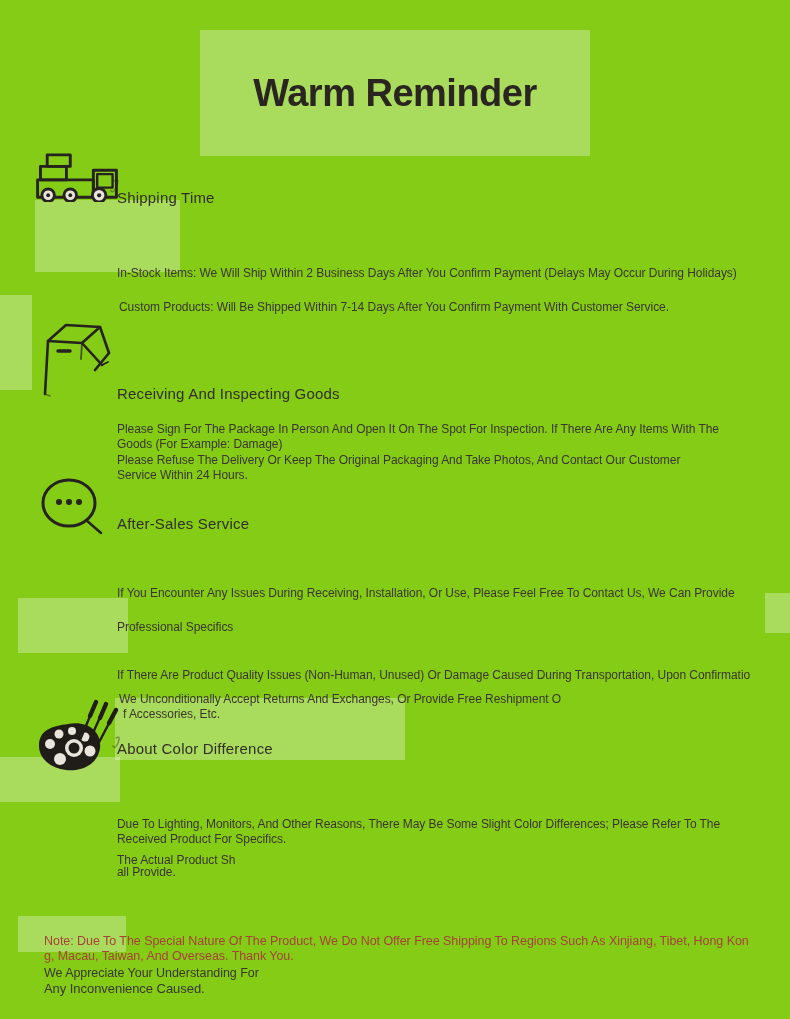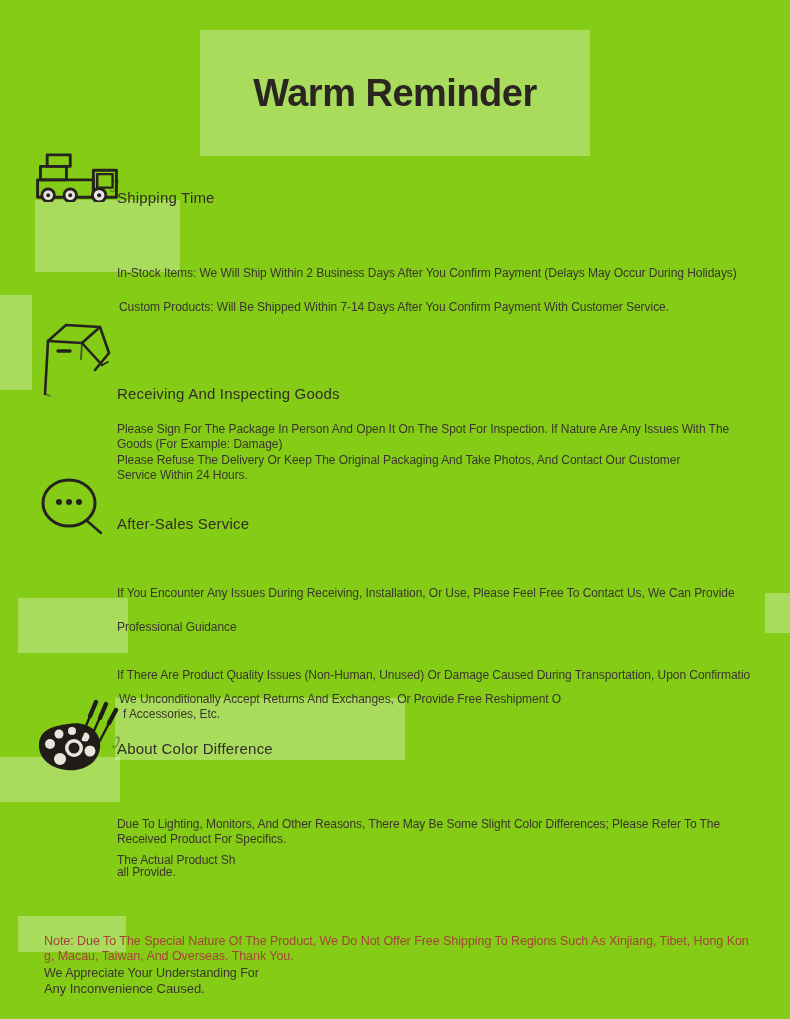--- a/index.html
+++ b/index.html
@@ -92,37 +92,37 @@
       <path d="M9 77 L14 79" stroke-width="1.6" opacity="0.5"></path>
       <path d="M22 34 h12" stroke-width="3.4"></path>
       <path d="M46 26 L45 42" stroke-width="1.8" opacity="0.7"></path>
       <path d="M64 10 L73 36"></path>
       <path d="M46 26 L66 48"></path>
       <path d="M73 36 L59 53"></path>
       <path d="M66 48 l6 -3" stroke-width="1.8"></path>
     </svg>
   </div>
   <div class="heading" style="left:117px; top:341px;margin-top:44px;">Receiving And Inspecting Goods</div>
-  <div class="line" style="left:117px; top:374px;">Please Sign For The Package In Person And Open It On The Spot For Inspection. If Nature Are Any Issues With The</div>
+  <div class="line" style="left:117px; top:374px;">Please Sign For The Package In Person And Open It On The Spot For Inspection. If There Are Any Items With The</div>
   <div class="line" style="left:117px; top:389px;">Goods (For Example: Damage)</div>
   <div class="line" style="left:117px; top:405px;">Please Refuse The Delivery Or Keep The Original Packaging And Take Photos, And Contact Our Customer</div>
   <div class="line" style="left:117px; top:420px;">Service Within 24 Hours.</div>
 
   <div class="icon" style="left:38px; top:474px; width:70px; height:68px;">
     <svg viewBox="0 0 70 68" fill="none" stroke="#262220" stroke-width="3" stroke-linecap="round" stroke-linejoin="round">
       <ellipse cx="31" cy="29" rx="26" ry="23"></ellipse>
       <path d="M48 46 L63 59" stroke-width="2.4"></path>
       <circle cx="21" cy="28" r="3" fill="#262220" stroke="none"></circle>
       <circle cx="31" cy="28" r="3" fill="#262220" stroke="none"></circle>
       <circle cx="41" cy="28" r="3" fill="#262220" stroke="none"></circle>
     </svg>
   </div>
   <div class="heading" style="left:117px; top:515px;">After-Sales Service</div>
   <div class="line" style="left:117px; top:538px;">If You Encounter Any Issues During Receiving, Installation, Or Use, Please Feel Free To Contact Us, We Can Provide</div>
-  <div class="line" style="left:117px; top:572px;">Professional Guidance</div>
+  <div class="line" style="left:117px; top:572px;">Professional Specifics</div>
   <div class="line" style="left:117px; top:620px;">If There Are Product Quality Issues (Non-Human, Unused) Or Damage Caused During Transportation, Upon Confirmatio</div>
   <div class="line" style="left:119px; top:644px;">We Unconditionally Accept Returns And Exchanges, Or Provide Free Reshipment O</div>
   <div class="line" style="left:123px; top:659px;">f Accessories, Etc.</div>
 
   <div class="icon" style="left:30px; top:696px; width:90px; height:78px;">
     <svg viewBox="0 0 90 78" fill="none">
       <path d="M38 28 C58 24 72 36 70 52 C68 68 52 76 36 74 C20 72 8 62 9 48 C10 34 22 30 38 28 Z" fill="#201C18"></path>
       <circle cx="20" cy="48" r="5" fill="#EAE5DC"></circle>
       <circle cx="29" cy="38" r="4.5" fill="#EAE5DC"></circle>
       <circle cx="42" cy="35" r="4" fill="#EAE5DC"></circle>

